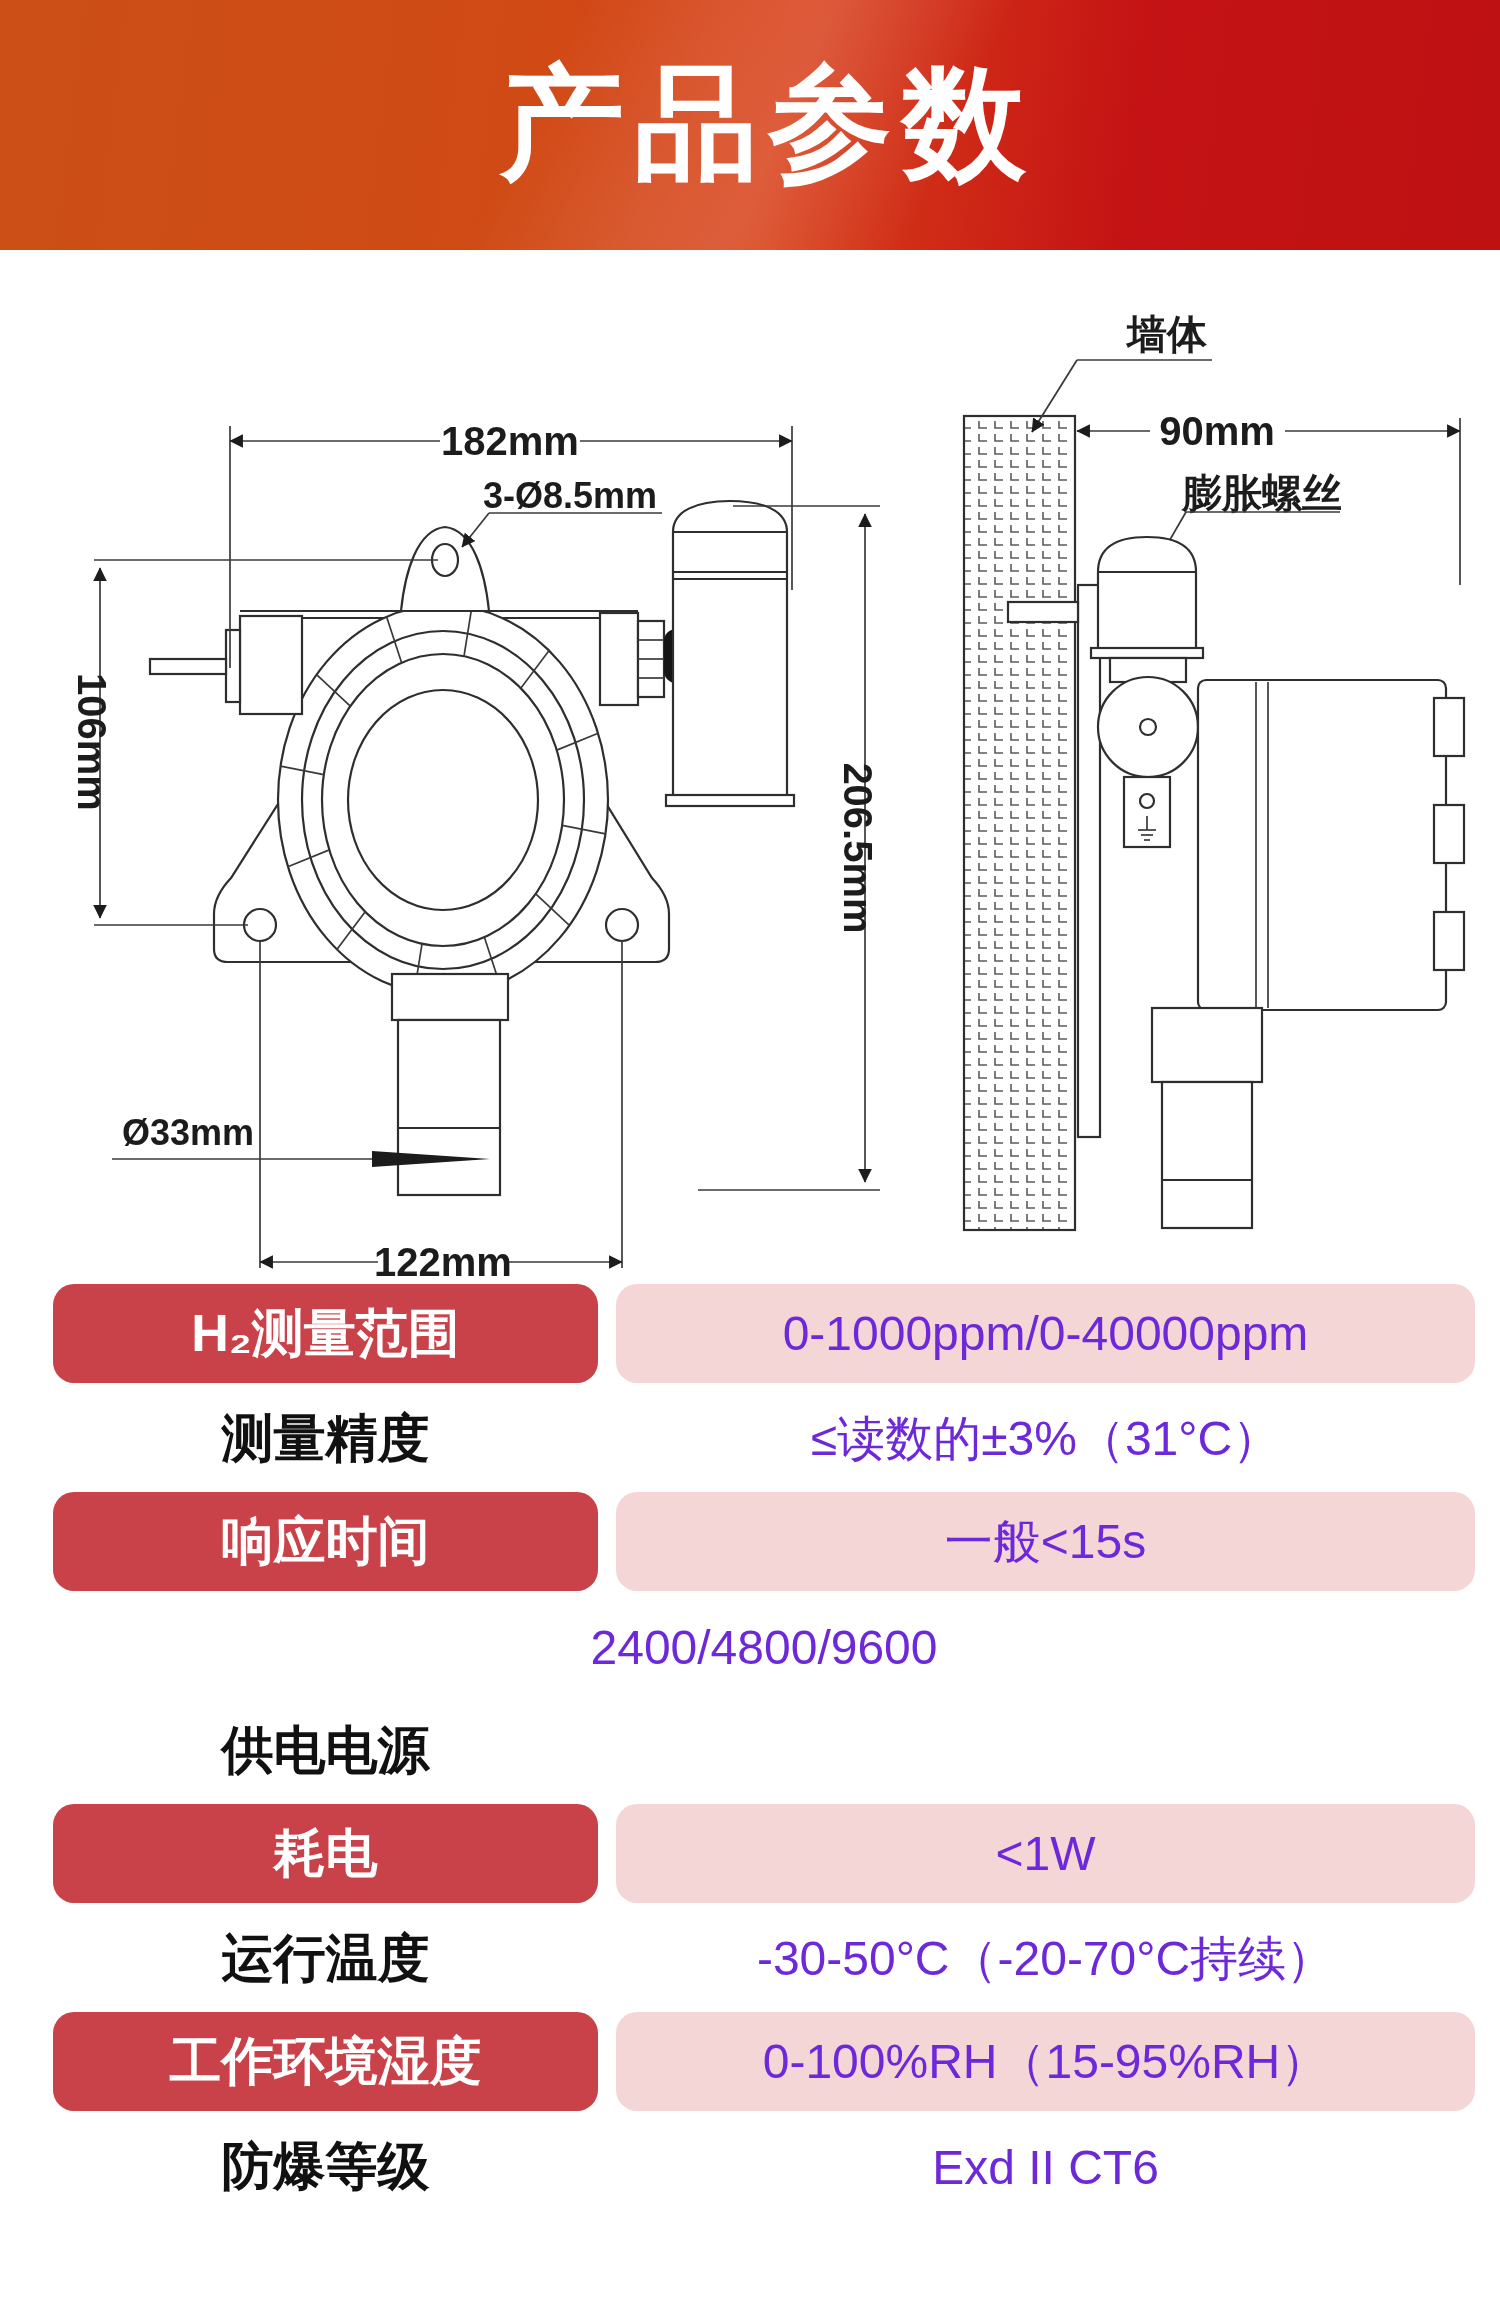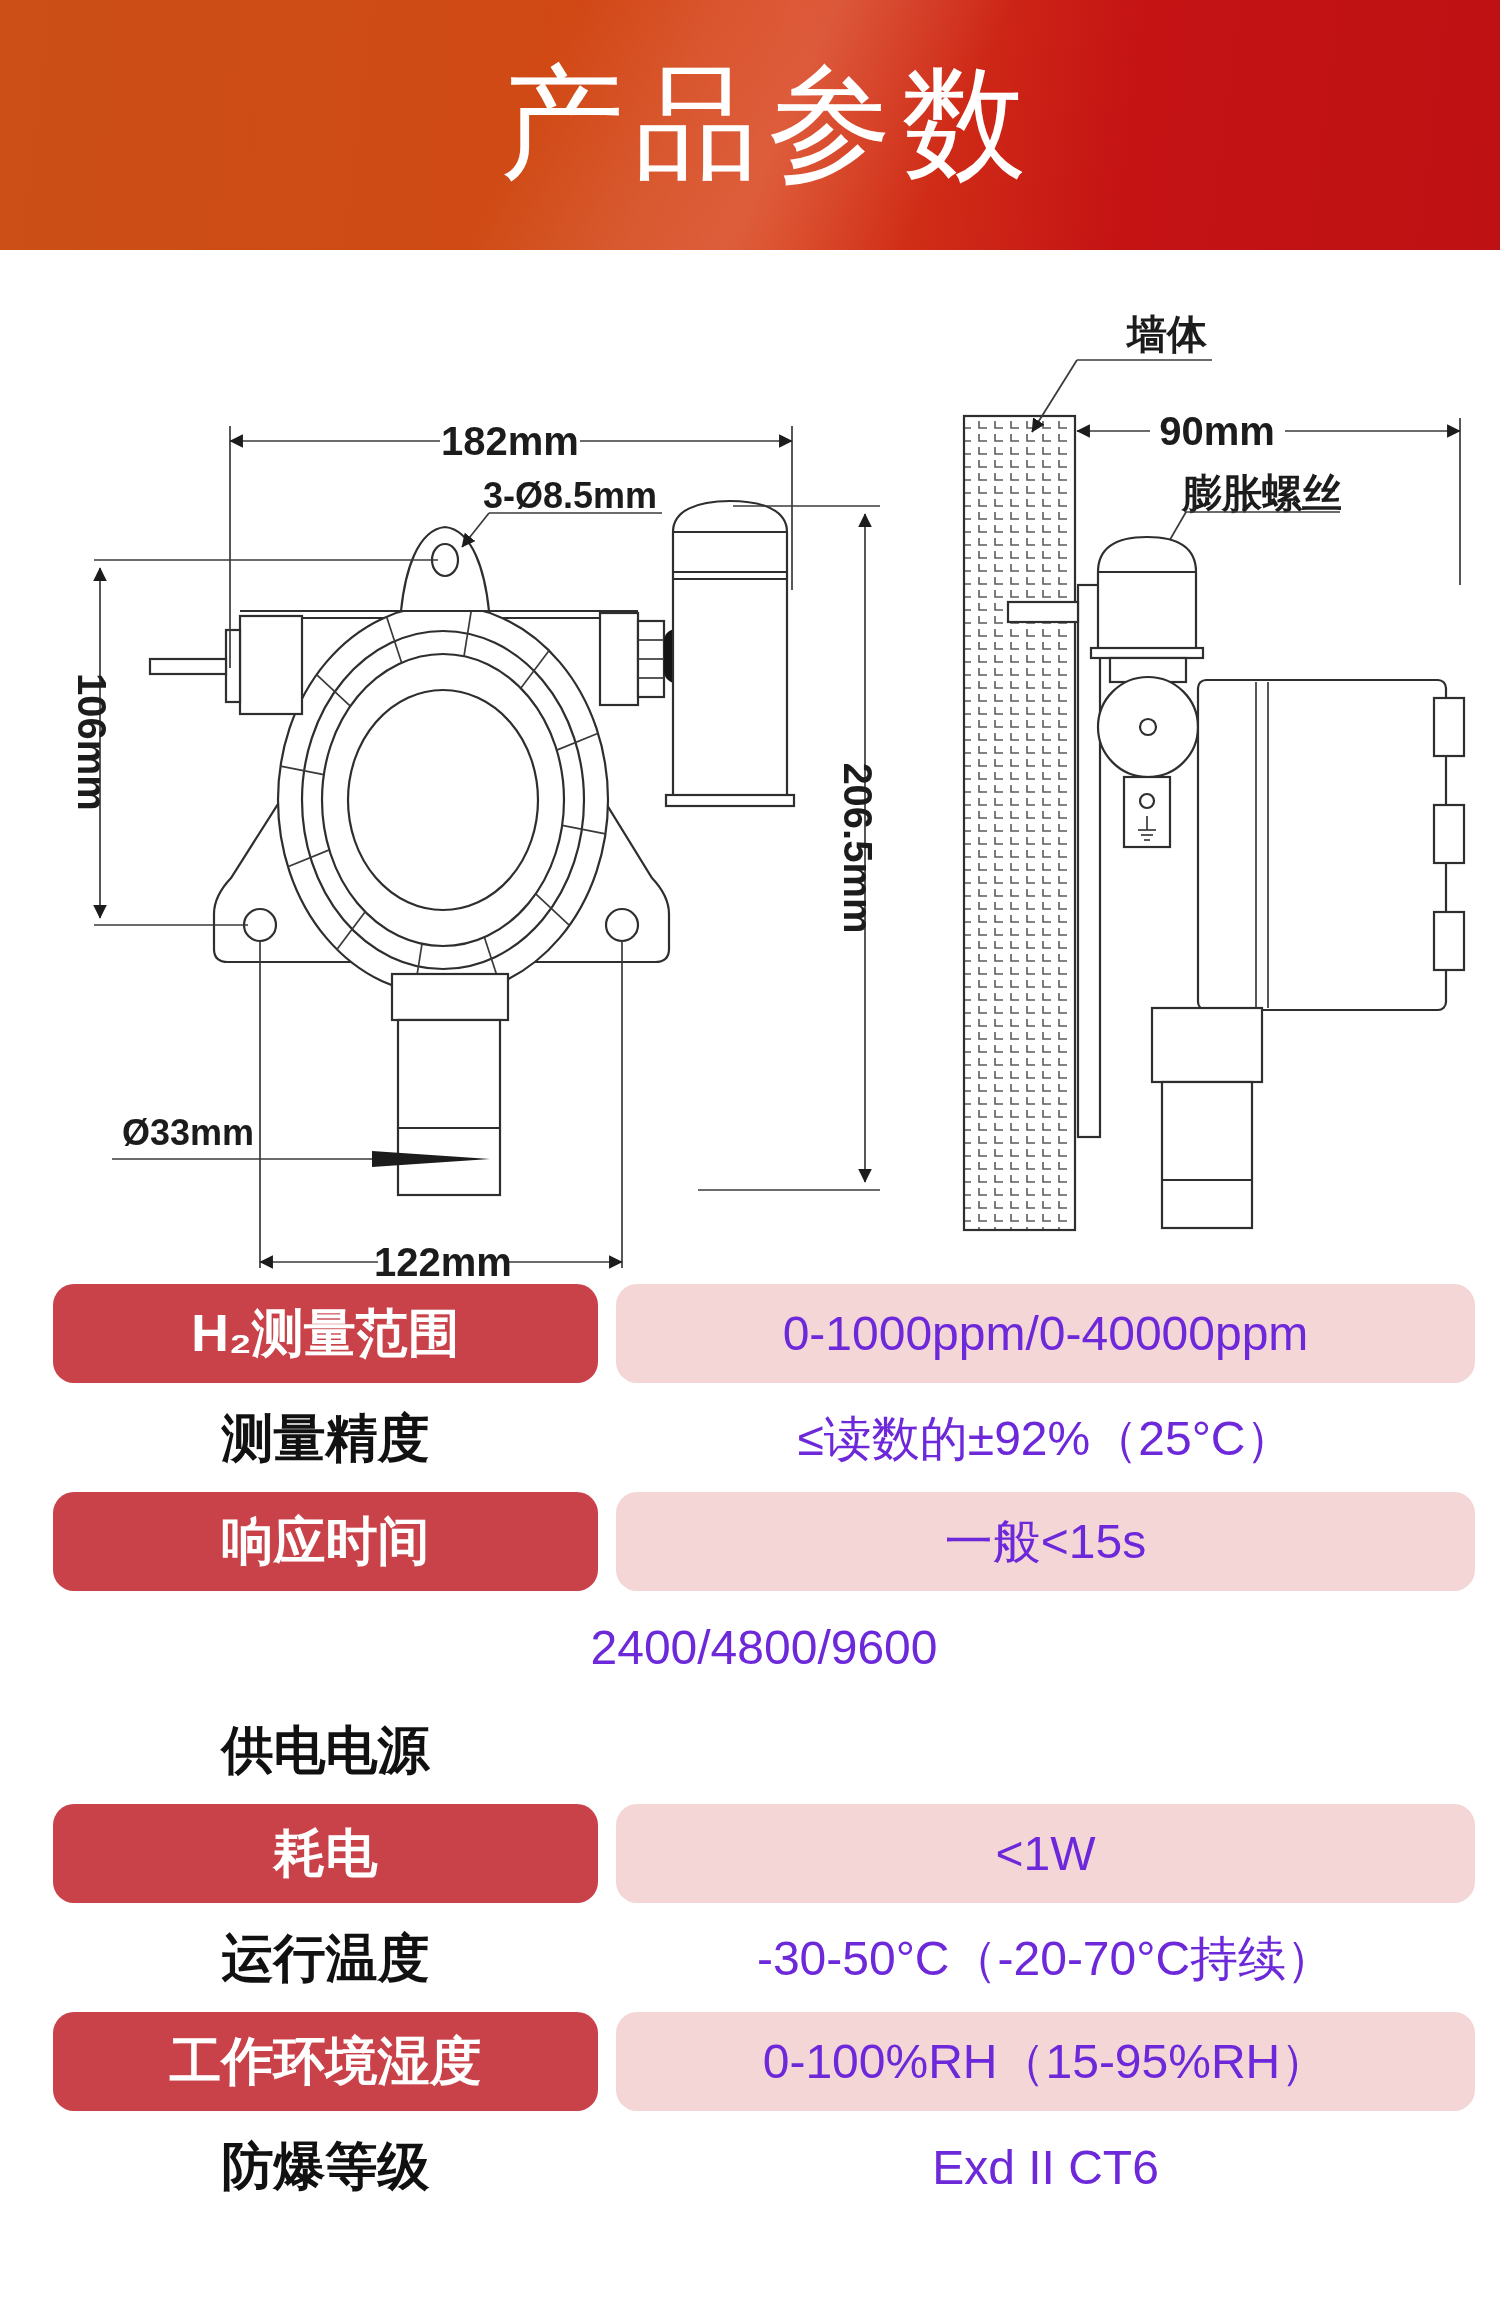--- a/index.html
+++ b/index.html
@@ -6,21 +6,21 @@
   .page{width:1500px;height:2322px;position:relative;background:#fff;overflow:hidden;
         font-family:"Liberation Sans","DejaVu Sans",sans-serif;}
 
   
   .banner{height:250px;position:relative;display:flex;align-items:center;justify-content:center;
           background:linear-gradient(97deg,#cb4f17 0%,#d04a15 35%,#d84019 52%,#c51314 75%,#be1113 100%);
           overflow:hidden;}
   .banner::after{content:"";position:absolute;inset:0;
           background:linear-gradient(115deg,rgba(255,255,255,0) 36%,rgba(255,255,255,.10) 45%,
           rgba(255,255,255,.15) 52%,rgba(255,255,255,0) 63%);}
-  .banner-title{margin:8px;color:#fff;font-size:124px;font-weight:400;letter-spacing:10px;
+  .banner-title{margin:8px;color:#fff;font-size:124px;font-weight:700;letter-spacing:10px;
           position:relative;z-index:1;transform:translateX(18px);}
 
   
   .drawing{height:1030px;position:relative;}
   .drawing svg{display:block;}
   .dwg-line{stroke:#2e2e2e;stroke-width:2.2;fill:none;}
   .dwg-fill{stroke:#2e2e2e;stroke-width:2.2;fill:#ffffff;}
   .thin{stroke:#3a3a3a;stroke-width:1.7;fill:none;}
   .dimtxt{font-size:40px;fill:#1c1c1c;font-weight:600;}
   .dimtxt-s{font-size:36px;fill:#1c1c1c;font-weight:600;}
@@ -208,21 +208,21 @@
 
   <section class="specs">
 
     <div class="row hl">
       <div class="cell label-cell">H₂测量范围</div>
       <div class="cell value-cell">0-1000ppm/0-40000ppm</div>
     </div>
 
     <div class="row">
       <div class="cell label-cell">测量精度</div>
-      <div class="cell value-cell">≤读数的±92%（25°C）</div>
+      <div class="cell value-cell">≤读数的±3%（31°C）</div>
     </div>
 
     <div class="row hl">
       <div class="cell label-cell">响应时间</div>
       <div class="cell value-cell">一般&lt;15s</div>
     </div>
 
     <div class="row">
       <div class="cell value-cell">2400/4800/9600</div>
     </div>

